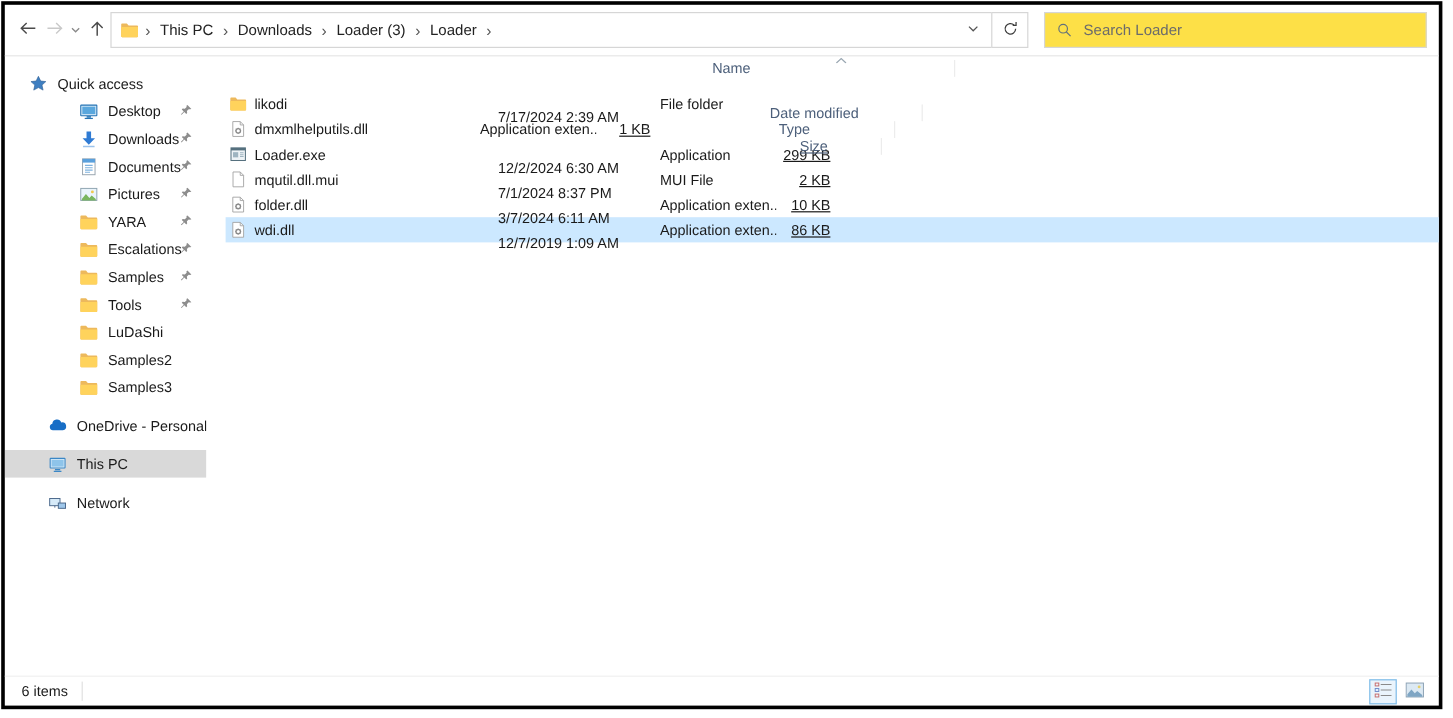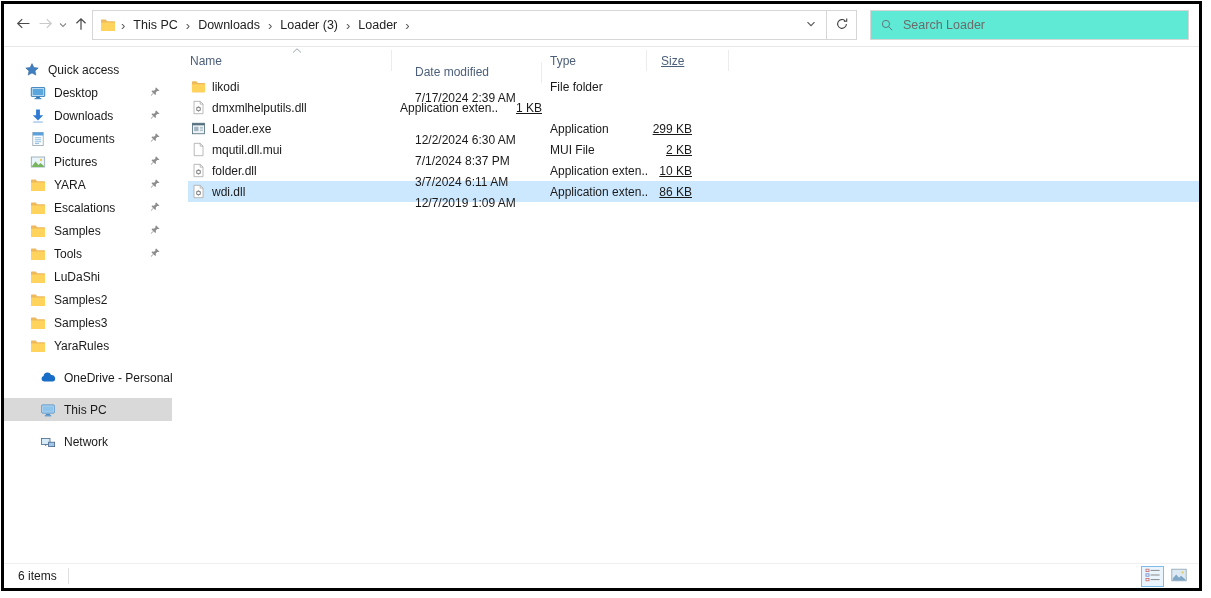--- a/index.html
+++ b/index.html
@@ -32,36 +32,36 @@
   .address-group{flex:1;display:flex;height:30px;margin-right:13px;min-width:0;}
   .address-bar{flex:1;border:1px solid var(--box-border);background:#fff;display:flex;align-items:center;padding-left:7px;min-width:0;}
   .addr-folder-icon{width:16px;height:16px;flex:none;display:flex;margin-right:2px;}
   .breadcrumb{display:flex;align-items:center;flex:1;min-width:0;font-size:12.5px;color:#222;overflow:hidden;}
   .crumb{padding:0 5px;white-space:nowrap;cursor:default;}
   .crumb-sep{color:#555;font-size:13px;padding:0 3px;line-height:1;}
   .addr-dd{border:none;background:none;width:30px;height:100%;display:flex;align-items:center;justify-content:center;flex:none;}
   .addr-dd svg{width:12px;height:12px;}
   .refresh-btn{width:31px;height:30px;flex:none;border:1px solid var(--box-border);border-left:1px solid var(--box-border);margin-left:-1px;background:#fff;display:flex;align-items:center;justify-content:center;padding:0;}
   .refresh-btn svg{width:14px;height:14px;}
-  .search-box{width:319px;height:30px;flex:none;border:1px solid var(--box-border);background:#5eead4;display:flex;align-items:center;padding-left:9px;}
+  .search-box{width:319px;height:30px;flex:none;border:1px solid var(--box-border);background:#fde047;display:flex;align-items:center;padding-left:9px;}
   .search-icon{width:14px;height:14px;flex:none;display:flex;margin-right:9px;}
   .search-placeholder{color:#6b6b6b;font-size:12.5px;}
   
   .main{flex:1;display:flex;min-height:0;}
   .sidebar{width:168px;flex:none;padding-top:11px;overflow:hidden;}
   .sb-item{height:23px;display:flex;align-items:center;padding-left:20px;position:relative;white-space:nowrap;cursor:default;}
-  .sb-item.indent1{padding-left:26px;}
+  .sb-item.indent1{padding-left:62px;}
   .sb-item.gap{margin-top:9px;padding-left:36px;}
   .sb-item.selected{background:var(--sidebar-selected);}
   .sb-icon{width:16px;height:16px;flex:none;display:flex;margin-right:8px;}
   .sb-label{font-size:12px;}
   .sb-pin{position:absolute;right:11px;top:5px;width:12px;height:12px;display:flex;}
   
   .filepane{flex:1;min-width:0;padding-left:16px;padding-top:3px;}
-  .header-row{display:flex;height:21px;align-items:center;color:var(--header-text);}
+  .header-row{display:flex;height:21px;align-items:center;color:var(--header-text);flex-direction:column;}
   .hcell{height:100%;display:flex;align-items:center;border-right:1px solid #ececec;position:relative;cursor:default;}
   .c-name{width:204px;padding-left:2px;}
   .c-date{width:150px;padding-left:23px;margin-top:23px;}
   .c-type{width:105px;padding-left:8px;}
   .c-size{width:82px;padding-left:14px;text-decoration:underline;}
   .sort-caret{position:absolute;left:104px;top:-2px;width:10px;height:5px;display:flex;}
   .rows{margin-top:5px;}
   .row{display:flex;height:21px;align-items:center;}
   .row.selected{background:var(--selection-blue);}
   .row .cell{height:100%;display:flex;align-items:center;border-right:none;overflow:hidden;white-space:nowrap;}
@@ -295,29 +295,20 @@
         </div>
         <div class="sb-item indent1">
           <span class="sb-icon">
             <svg viewBox="0 0 16 16" width="100%" height="100%">
               <path d="M1 3.2c0-.4.3-.7.7-.7h4l1.5 1.7h7.1c.4 0 .7.3.7.7v8.4c0 .4-.3.7-.7.7H1.7c-.4 0-.7-.3-.7-.7z" fill="#edb95c"></path>
               <path d="M1 5.6h14v7.7c0 .4-.3.7-.7.7H1.7c-.4 0-.7-.3-.7-.7z" fill="var(--folder-yellow)"></path>
             </svg>
           </span>
           <span class="sb-label">Samples3</span>
         </div>
-        <div class="sb-item indent1">
-          <span class="sb-icon">
-            <svg viewBox="0 0 16 16" width="100%" height="100%">
-              <path d="M1 3.2c0-.4.3-.7.7-.7h4l1.5 1.7h7.1c.4 0 .7.3.7.7v8.4c0 .4-.3.7-.7.7H1.7c-.4 0-.7-.3-.7-.7z" fill="#edb95c"></path>
-              <path d="M1 5.6h14v7.7c0 .4-.3.7-.7.7H1.7c-.4 0-.7-.3-.7-.7z" fill="var(--folder-yellow)"></path>
-            </svg>
-          </span>
-          <span class="sb-label">YaraRules</span>
-        </div>
         <div class="sb-item gap">
           <span class="sb-icon">
             <svg viewBox="0 0 16 16" width="100%" height="100%">
               <path d="M12.4 11.6H4.1a2.8 2.8 0 0 1-.5-5.5 3.9 3.9 0 0 1 7.5-1.1 3.3 3.3 0 0 1 1.3 6.6z" fill="#186ec6"></path>
             </svg>
           </span>
           <span class="sb-label">OneDrive - Personal</span>
         </div>
         <div class="sb-item gap selected">
           <span class="sb-icon">

